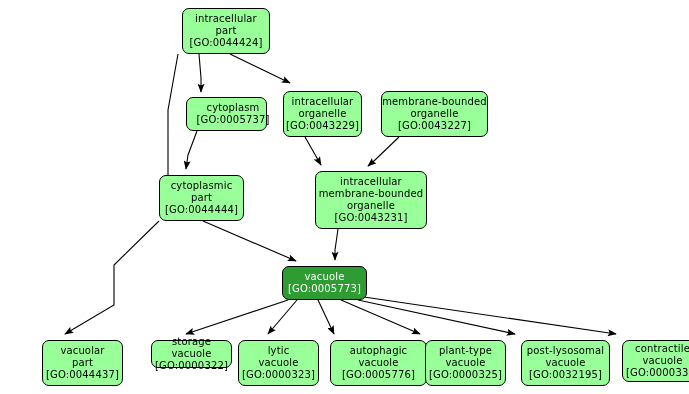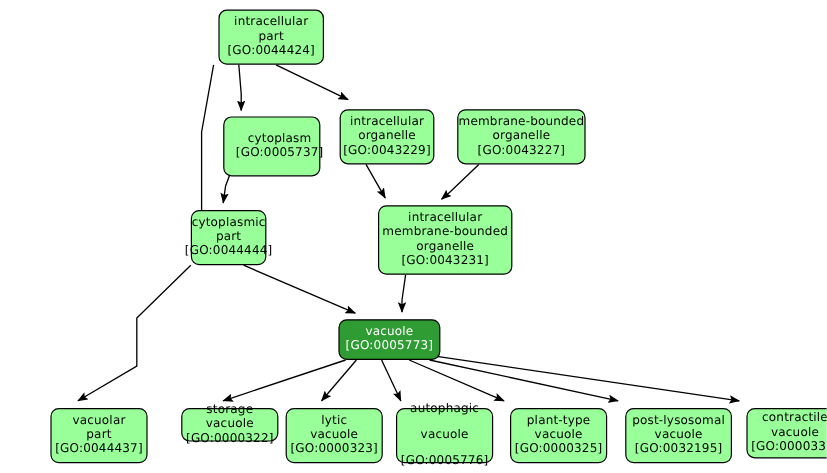--- a/index.html
+++ b/index.html
@@ -83,35 +83,35 @@
         <polyline points="358,300 515,334" fill="none" stroke="#000000" stroke-width="1.1" marker-end="url(#arrowhead)"></polyline>
         <polyline points="364,297 616,334" fill="none" stroke="#000000" stroke-width="1.1" marker-end="url(#arrowhead)"></polyline>
       </g>
   </svg>
   <div id="nodes-group">
       <div class="node light" style="left: 157px; top: 8px; width: 88px; height: 46px;">
         <span class="label-line">intracellular</span>
         <span class="label-line">part</span>
         <span class="go-id">[GO:0044424]</span>
       </div>
-      <div class="node light" style="left: 161px; top: 97px; width: 81px; height: 50px; padding-left: 13px;">
+      <div class="node light" style="left: 161px; top: 97px; width: 81px; height: 34px; padding-left: 13px;">
         <span class="label-line">cytoplasm</span>
         <span class="go-id">[GO:0005737]</span>
       </div>
       <div class="node light" style="left: 258px; top: 91px; width: 79px; height: 46px;">
         <span class="label-line">intracellular</span>
         <span class="label-line">organelle</span>
         <span class="go-id">[GO:0043229]</span>
       </div>
       <div class="node light" style="left: 356px; top: 91px; width: 107px; height: 46px;">
         <span class="label-line">membrane-bounded</span>
         <span class="label-line">organelle</span>
         <span class="go-id">[GO:0043227]</span>
       </div>
-      <div class="node light" style="left: 134px; top: 175px; width: 63px; height: 46px;">
+      <div class="node light" style="left: 134px; top: 175px; width: 85px; height: 46px;">
         <span class="label-line">cytoplasmic</span>
         <span class="label-line">part</span>
         <span class="go-id">[GO:0044444]</span>
       </div>
       <div class="node light" style="left: 290px; top: 171px; width: 112px; height: 58px;">
         <span class="label-line">intracellular</span>
         <span class="label-line">membrane-bounded</span>
         <span class="label-line">organelle</span>
         <span class="go-id">[GO:0043231]</span>
       </div>
@@ -127,21 +127,21 @@
       <div class="node light" style="left: 126px; top: 340px; width: 81px; height: 28px;">
         <span class="label-line">storage</span>
         <span class="label-line">vacuole</span>
         <span class="go-id">[GO:0000322]</span>
       </div>
       <div class="node light" style="left: 213px; top: 340px; width: 81px; height: 46px;">
         <span class="label-line">lytic</span>
         <span class="label-line">vacuole</span>
         <span class="go-id">[GO:0000323]</span>
       </div>
-      <div class="node light" style="left: 305px; top: 340px; width: 81px; height: 46px; gap: 10px;">
+      <div class="node light" style="left: 305px; top: 340px; width: 97px; height: 46px;">
         <span class="label-line">autophagic</span>
         <span class="label-line">vacuole</span>
         <span class="go-id">[GO:0005776]</span>
       </div>
       <div class="node light" style="left: 400px; top: 340px; width: 81px; height: 46px;">
         <span class="label-line">plant-type</span>
         <span class="label-line">vacuole</span>
         <span class="go-id">[GO:0000325]</span>
       </div>
       <div class="node light" style="left: 496px; top: 340px; width: 89px; height: 46px;">

